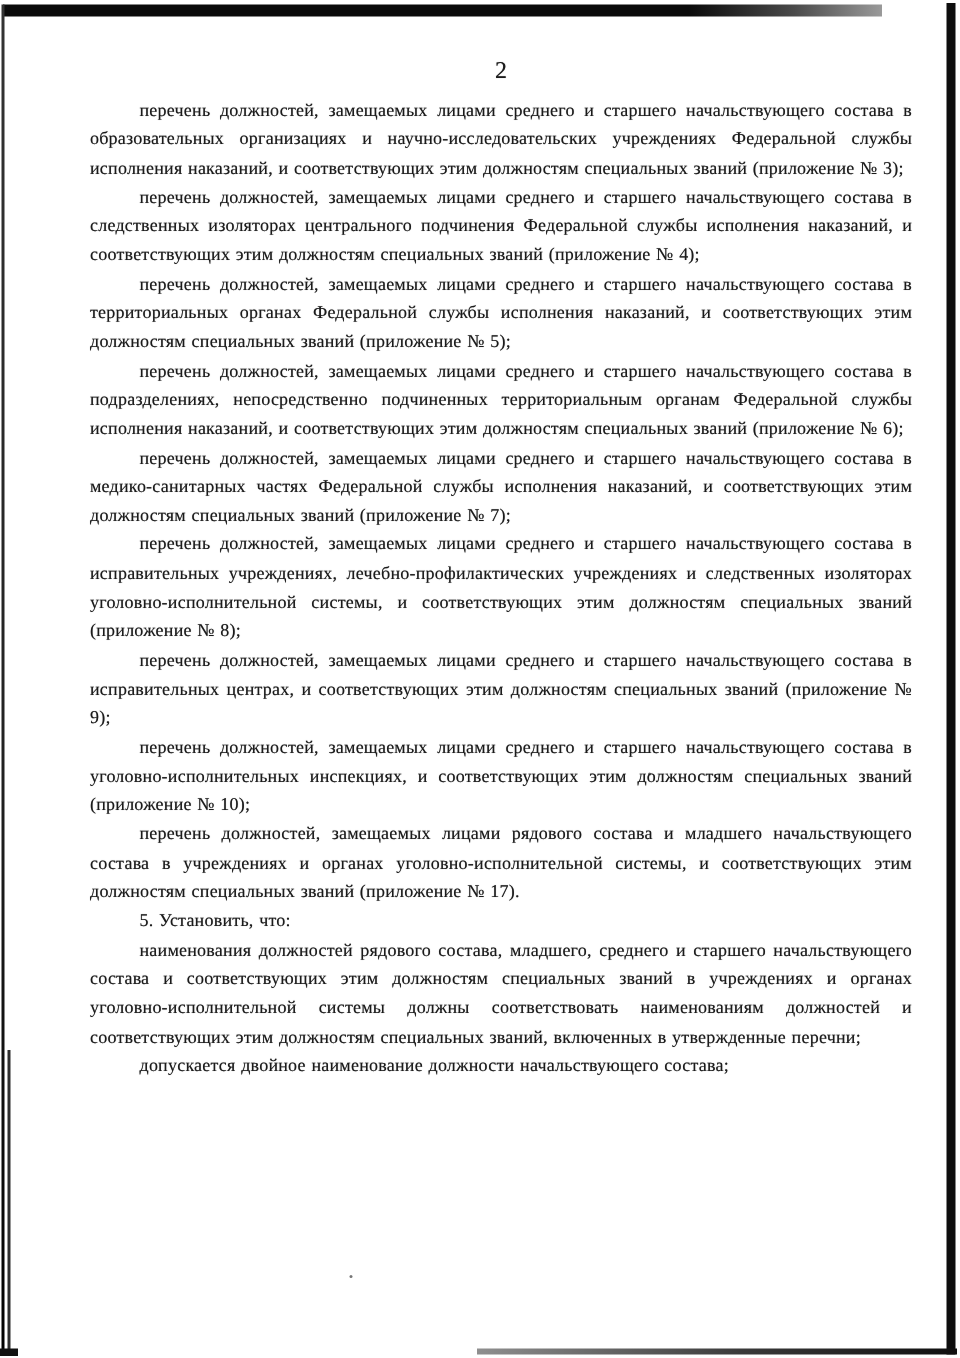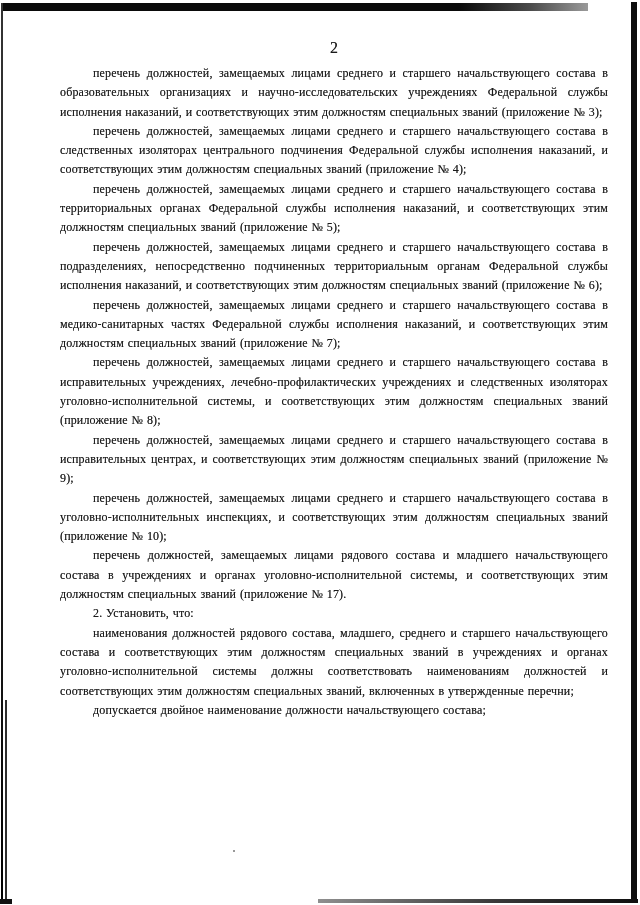--- a/index.html
+++ b/index.html
@@ -103,17 +103,17 @@
     <div class="page-number">2</div>
     <p class="para">перечень должностей, замещаемых лицами среднего и старшего начальствующего состава в образовательных организациях и научно-исследовательских учреждениях Федеральной службы исполнения наказаний, и соответствующих этим должностям специальных званий (приложение № 3);</p>
     <p class="para">перечень должностей, замещаемых лицами среднего и старшего начальствующего состава в следственных изоляторах центрального подчинения Федеральной службы исполнения наказаний, и соответствующих этим должностям специальных званий (приложение № 4);</p>
     <p class="para">перечень должностей, замещаемых лицами среднего и старшего начальствующего состава в территориальных органах Федеральной службы исполнения наказаний, и соответствующих этим должностям специальных званий (приложение № 5);</p>
     <p class="para">перечень должностей, замещаемых лицами среднего и старшего начальствующего состава в подразделениях, непосредственно подчиненных территориальным органам Федеральной службы исполнения наказаний, и соответствующих этим должностям специальных званий (приложение № 6);</p>
     <p class="para">перечень должностей, замещаемых лицами среднего и старшего начальствующего состава в медико-санитарных частях Федеральной службы исполнения наказаний, и соответствующих этим должностям специальных званий (приложение № 7);</p>
     <p class="para">перечень должностей, замещаемых лицами среднего и старшего начальствующего состава в исправительных учреждениях, лечебно-профилактических учреждениях и следственных изоляторах уголовно-исполнительной системы, и соответствующих этим должностям специальных званий (приложение № 8);</p>
     <p class="para">перечень должностей, замещаемых лицами среднего и старшего начальствующего состава в исправительных центрах, и соответствующих этим должностям специальных званий (приложение № 9);</p>
     <p class="para">перечень должностей, замещаемых лицами среднего и старшего начальствующего состава в уголовно-исполнительных инспекциях, и соответствующих этим должностям специальных званий (приложение № 10);</p>
     <p class="para">перечень должностей, замещаемых лицами рядового состава и младшего начальствующего состава в учреждениях и органах уголовно-исполнительной системы, и соответствующих этим должностям специальных званий (приложение № 17).</p>
-    <p class="para">2. Установить, что:</p>
+    <p class="para">5. Установить, что:</p>
     <p class="para">наименования должностей рядового состава, младшего, среднего и старшего начальствующего состава и соответствующих этим должностям специальных званий в учреждениях и органах уголовно-исполнительной системы должны соответствовать наименованиям должностей и соответствующих этим должностям специальных званий, включенных в утвержденные перечни;</p>
     <p class="para">допускается двойное наименование должности начальствующего состава;</p>
   </div>
 </div>
 
 </body></html>

